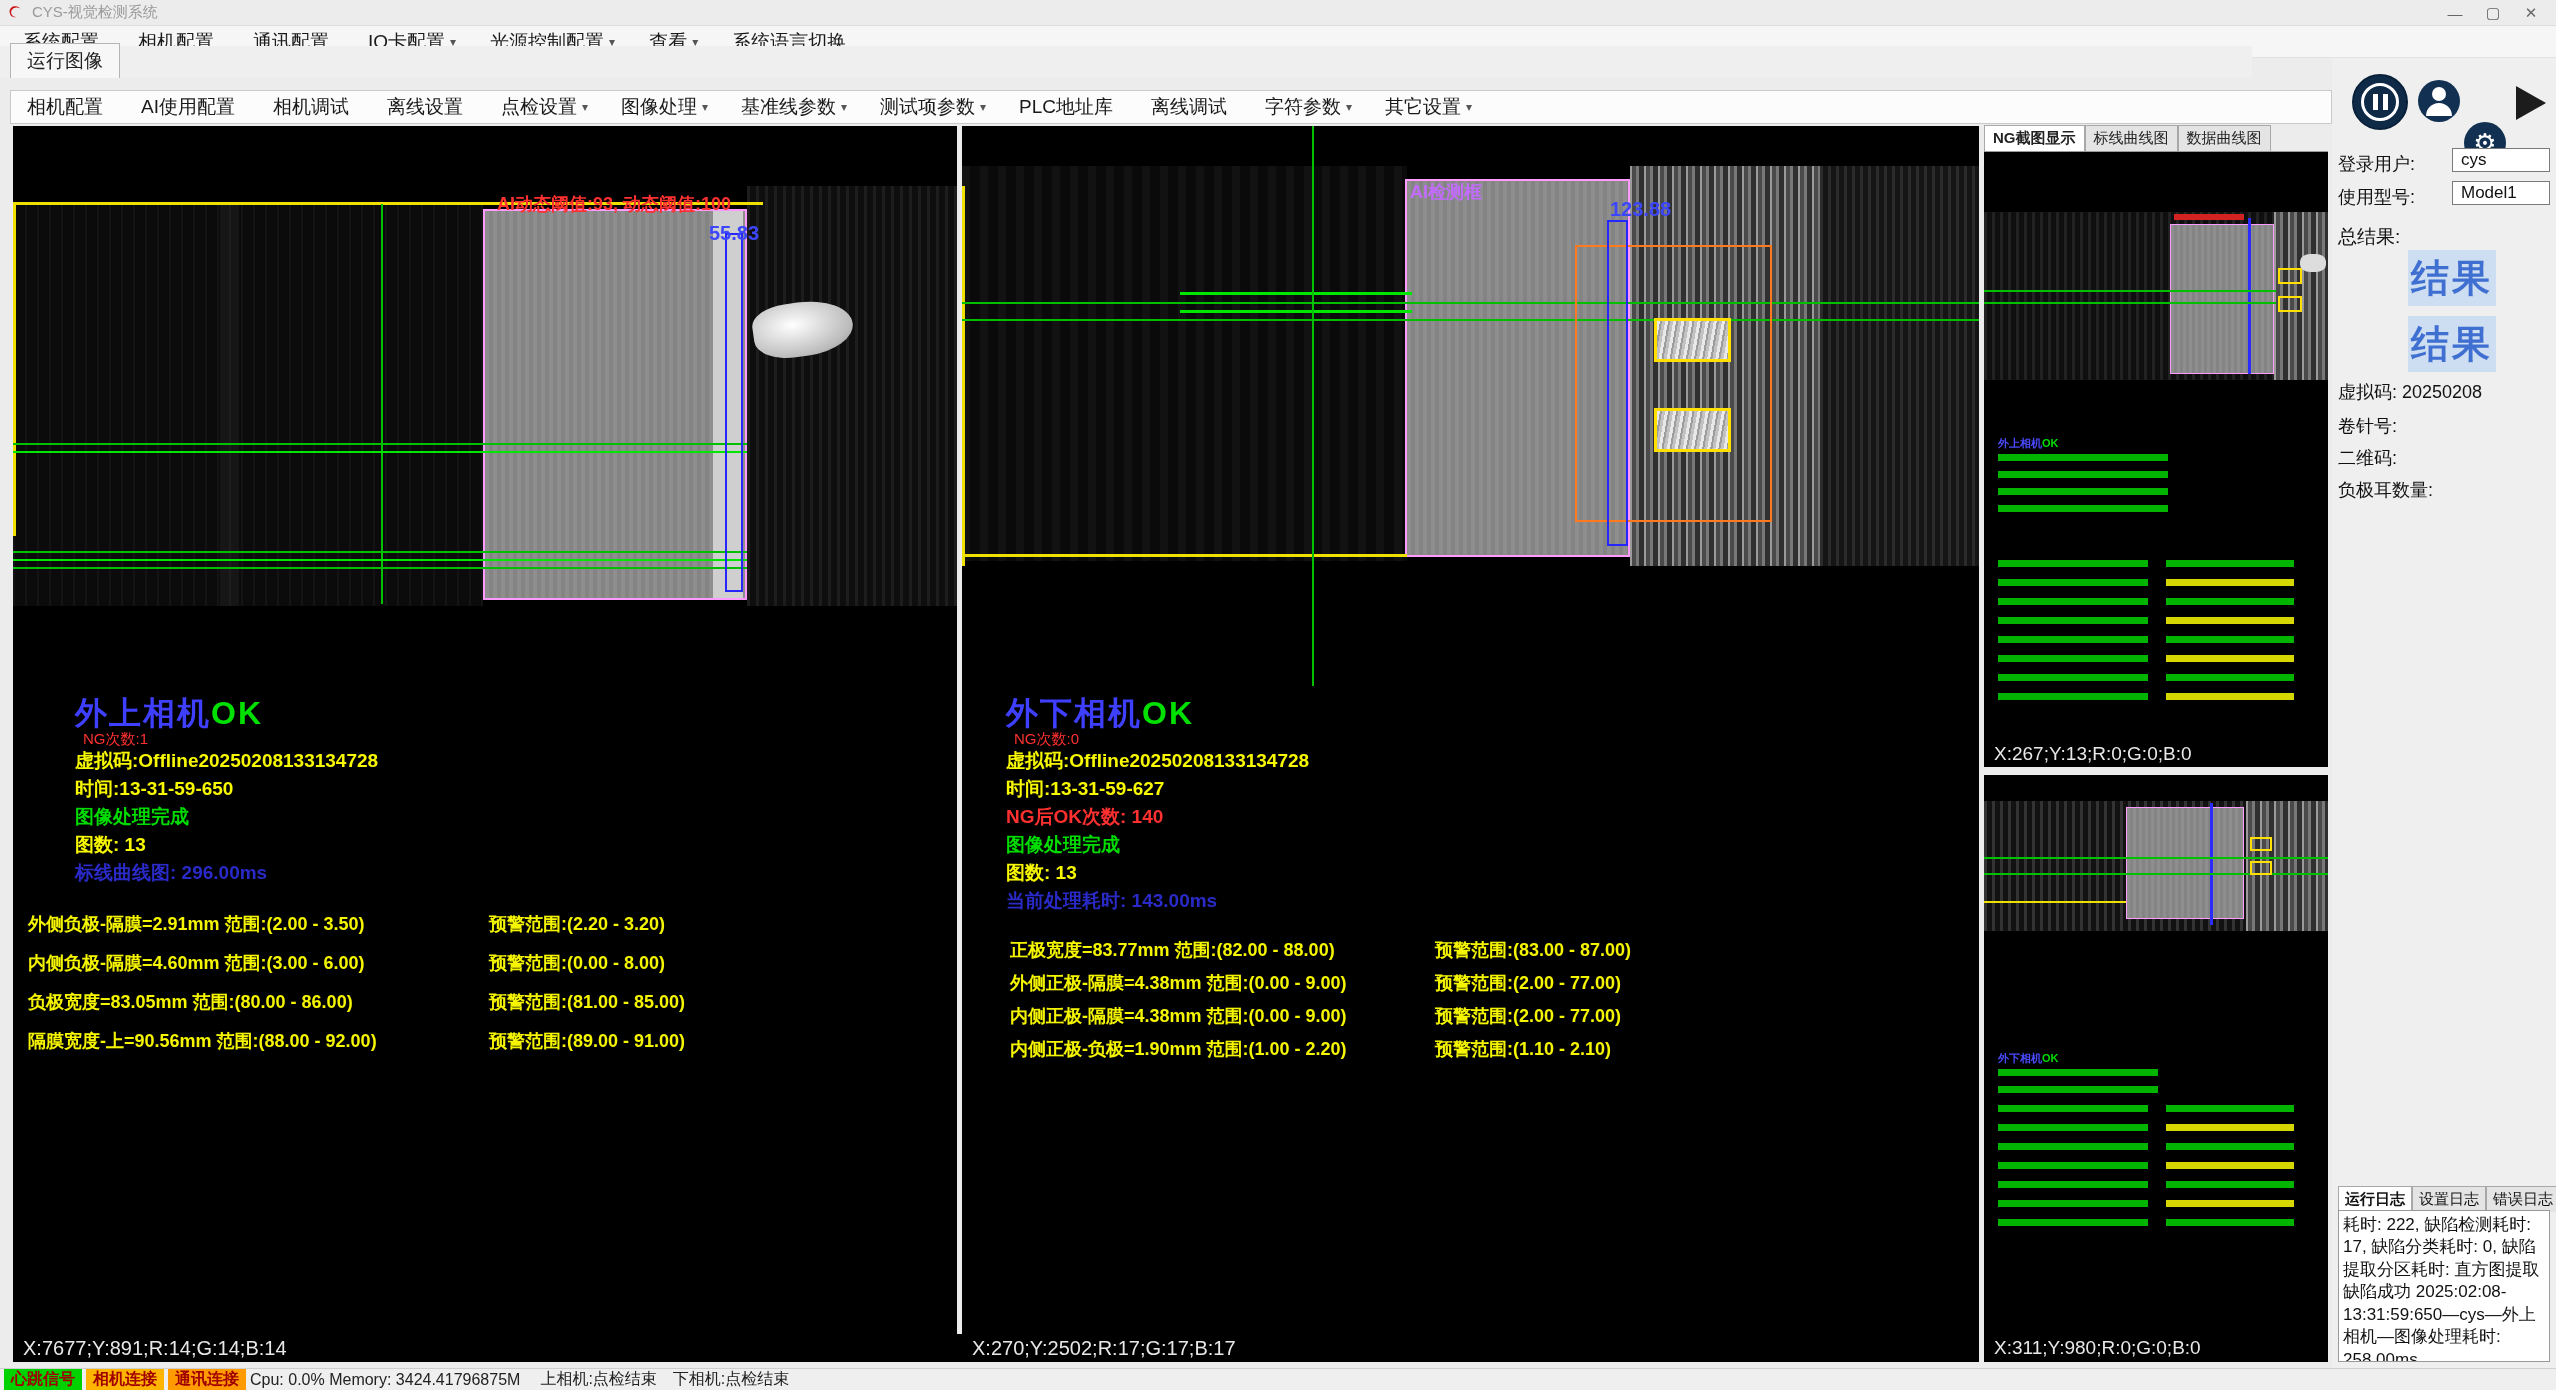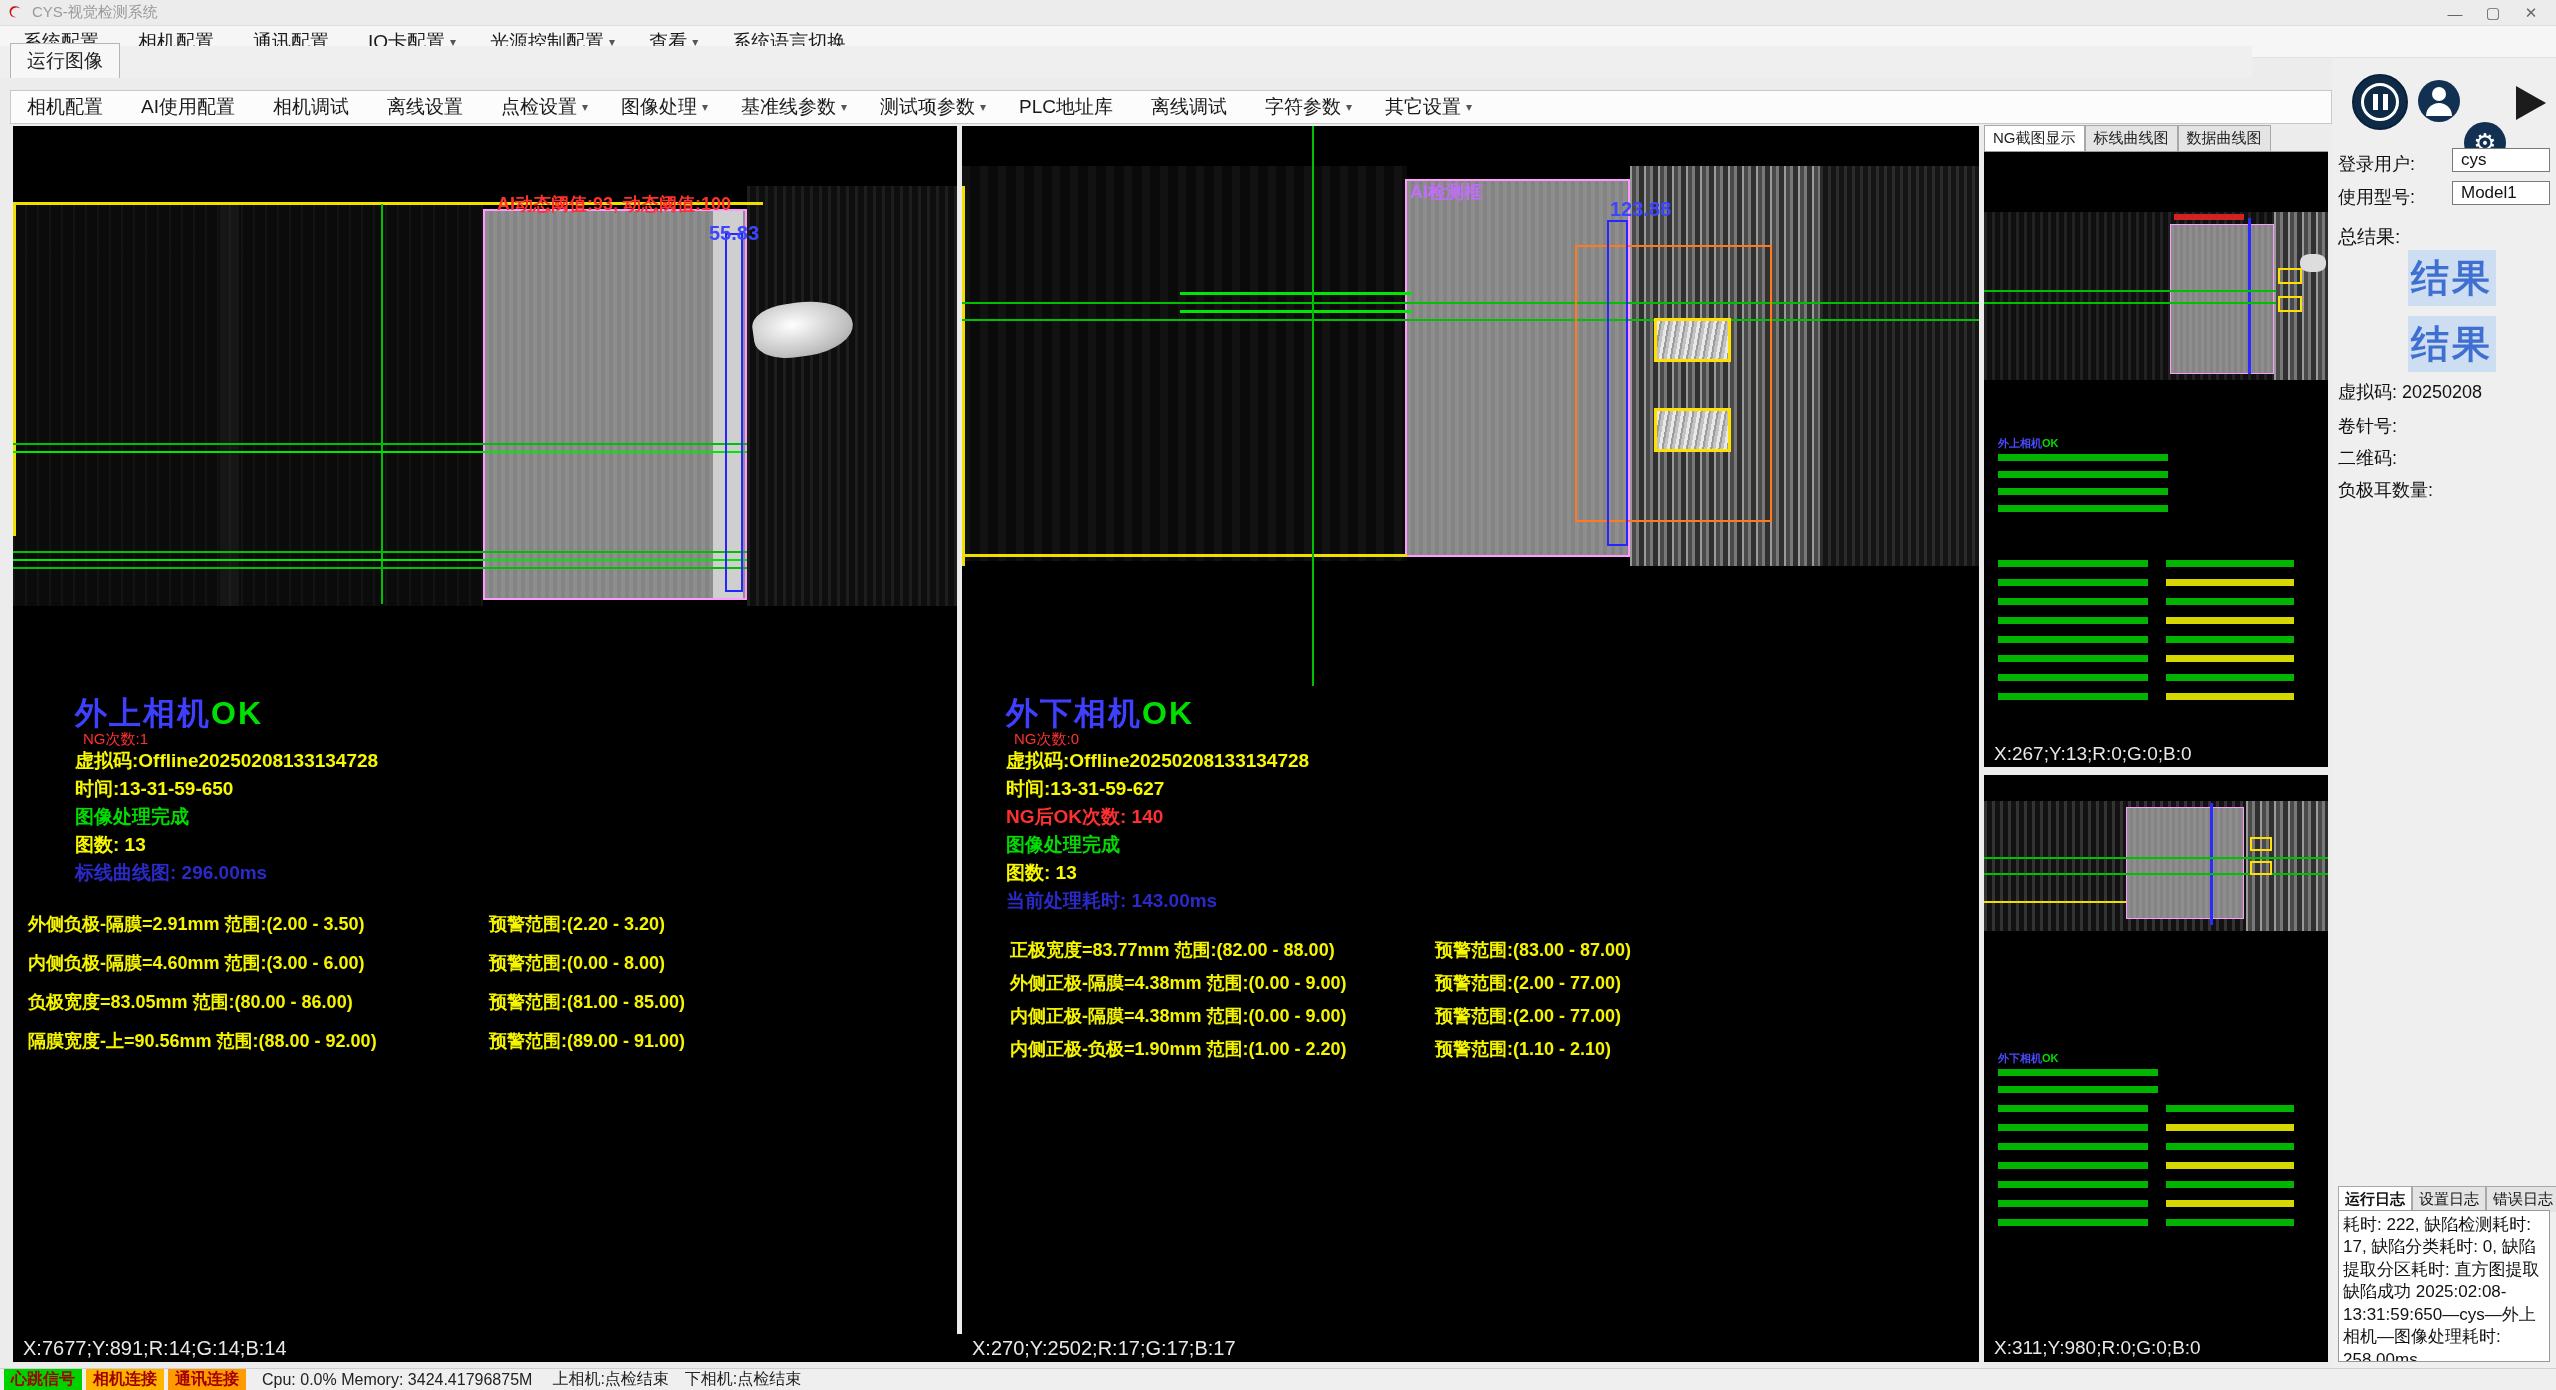--- a/index.html
+++ b/index.html
@@ -48,21 +48,21 @@
   .camtitle .tblue{color:#3f3fff}
   .camtitle .tok{color:#00e000}
   .meas{color:#f5f500;font-size:18px;font-weight:700}
   .mrow{position:relative}
   .mt{position:absolute;left:0;white-space:nowrap}
   .mw{position:absolute;white-space:nowrap}
 
   
   .sbtabs{display:flex;align-items:flex-end;height:26px;font-size:15px;border-bottom:1px solid #9a9a9a}
   .sbtab{padding:3px 8px;background:#e4e4e4;border:1px solid #a8a8a8;border-bottom:none;color:#222;white-space:nowrap}
-  .sbtab.active{background:#fff;font-weight:400}
+  .sbtab.active{background:#fff;font-weight:700}
   .thumb{background:#000;overflow:hidden}
   .rows-g{background:repeating-linear-gradient(180deg,#00b400 0 7px,transparent 7px 19px)}
   .rows-g2{background:repeating-linear-gradient(180deg,#00b400 0 7px,transparent 7px 17px)}
   .rows-mix{background:repeating-linear-gradient(180deg,#00b400 0 7px,transparent 7px 19px,#d6d600 19px 26px,transparent 26px 38px)}
   .minititle{font-size:11px;font-weight:700;white-space:nowrap}
   .minititle .tb{color:#4a4aff}.minititle .tg{color:#00dd00}
 
   
   .rpanel{left:2332px;top:58px;width:224px;height:1310px;background:#efefef;font-size:18px}
   .pausebtn{width:56px;height:56px;border-radius:50%;background:#0e2a47;border:2px solid #09203a;
@@ -387,16 +387,16 @@
     <span class="logtab">设置日志</span>
     <span class="logtab">错误日志</span>
   </div>
   <div class="a logarea" style="left:6px;top:1152px">耗时: 222, 缺陷检测耗时: 17, 缺陷分类耗时: 0, 缺陷提取分区耗时: 直方图提取缺陷成功 2025:02:08-13:31:59:650—cys—外上相机—图像处理耗时: 258.00ms</div>
 </div>
 
 <div class="a statusbar">
   <span class="chip green">心跳信号</span>
   <span class="chip amber">相机连接</span>
   <span class="chip orange">通讯连接</span>
-  <span class="sbtext" style="margin-left:12px">Cpu: 0.0% Memory: 3424.41796875M</span>
+  <span class="sbtext" style="margin-left:0">Cpu: 0.0% Memory: 3424.41796875M</span>
   <span class="sbtext" style="margin-left:16px">上相机:点检结束</span>
   <span class="sbtext" style="margin-left:12px">下相机:点检结束</span>
 </div>
 
 </body></html>

